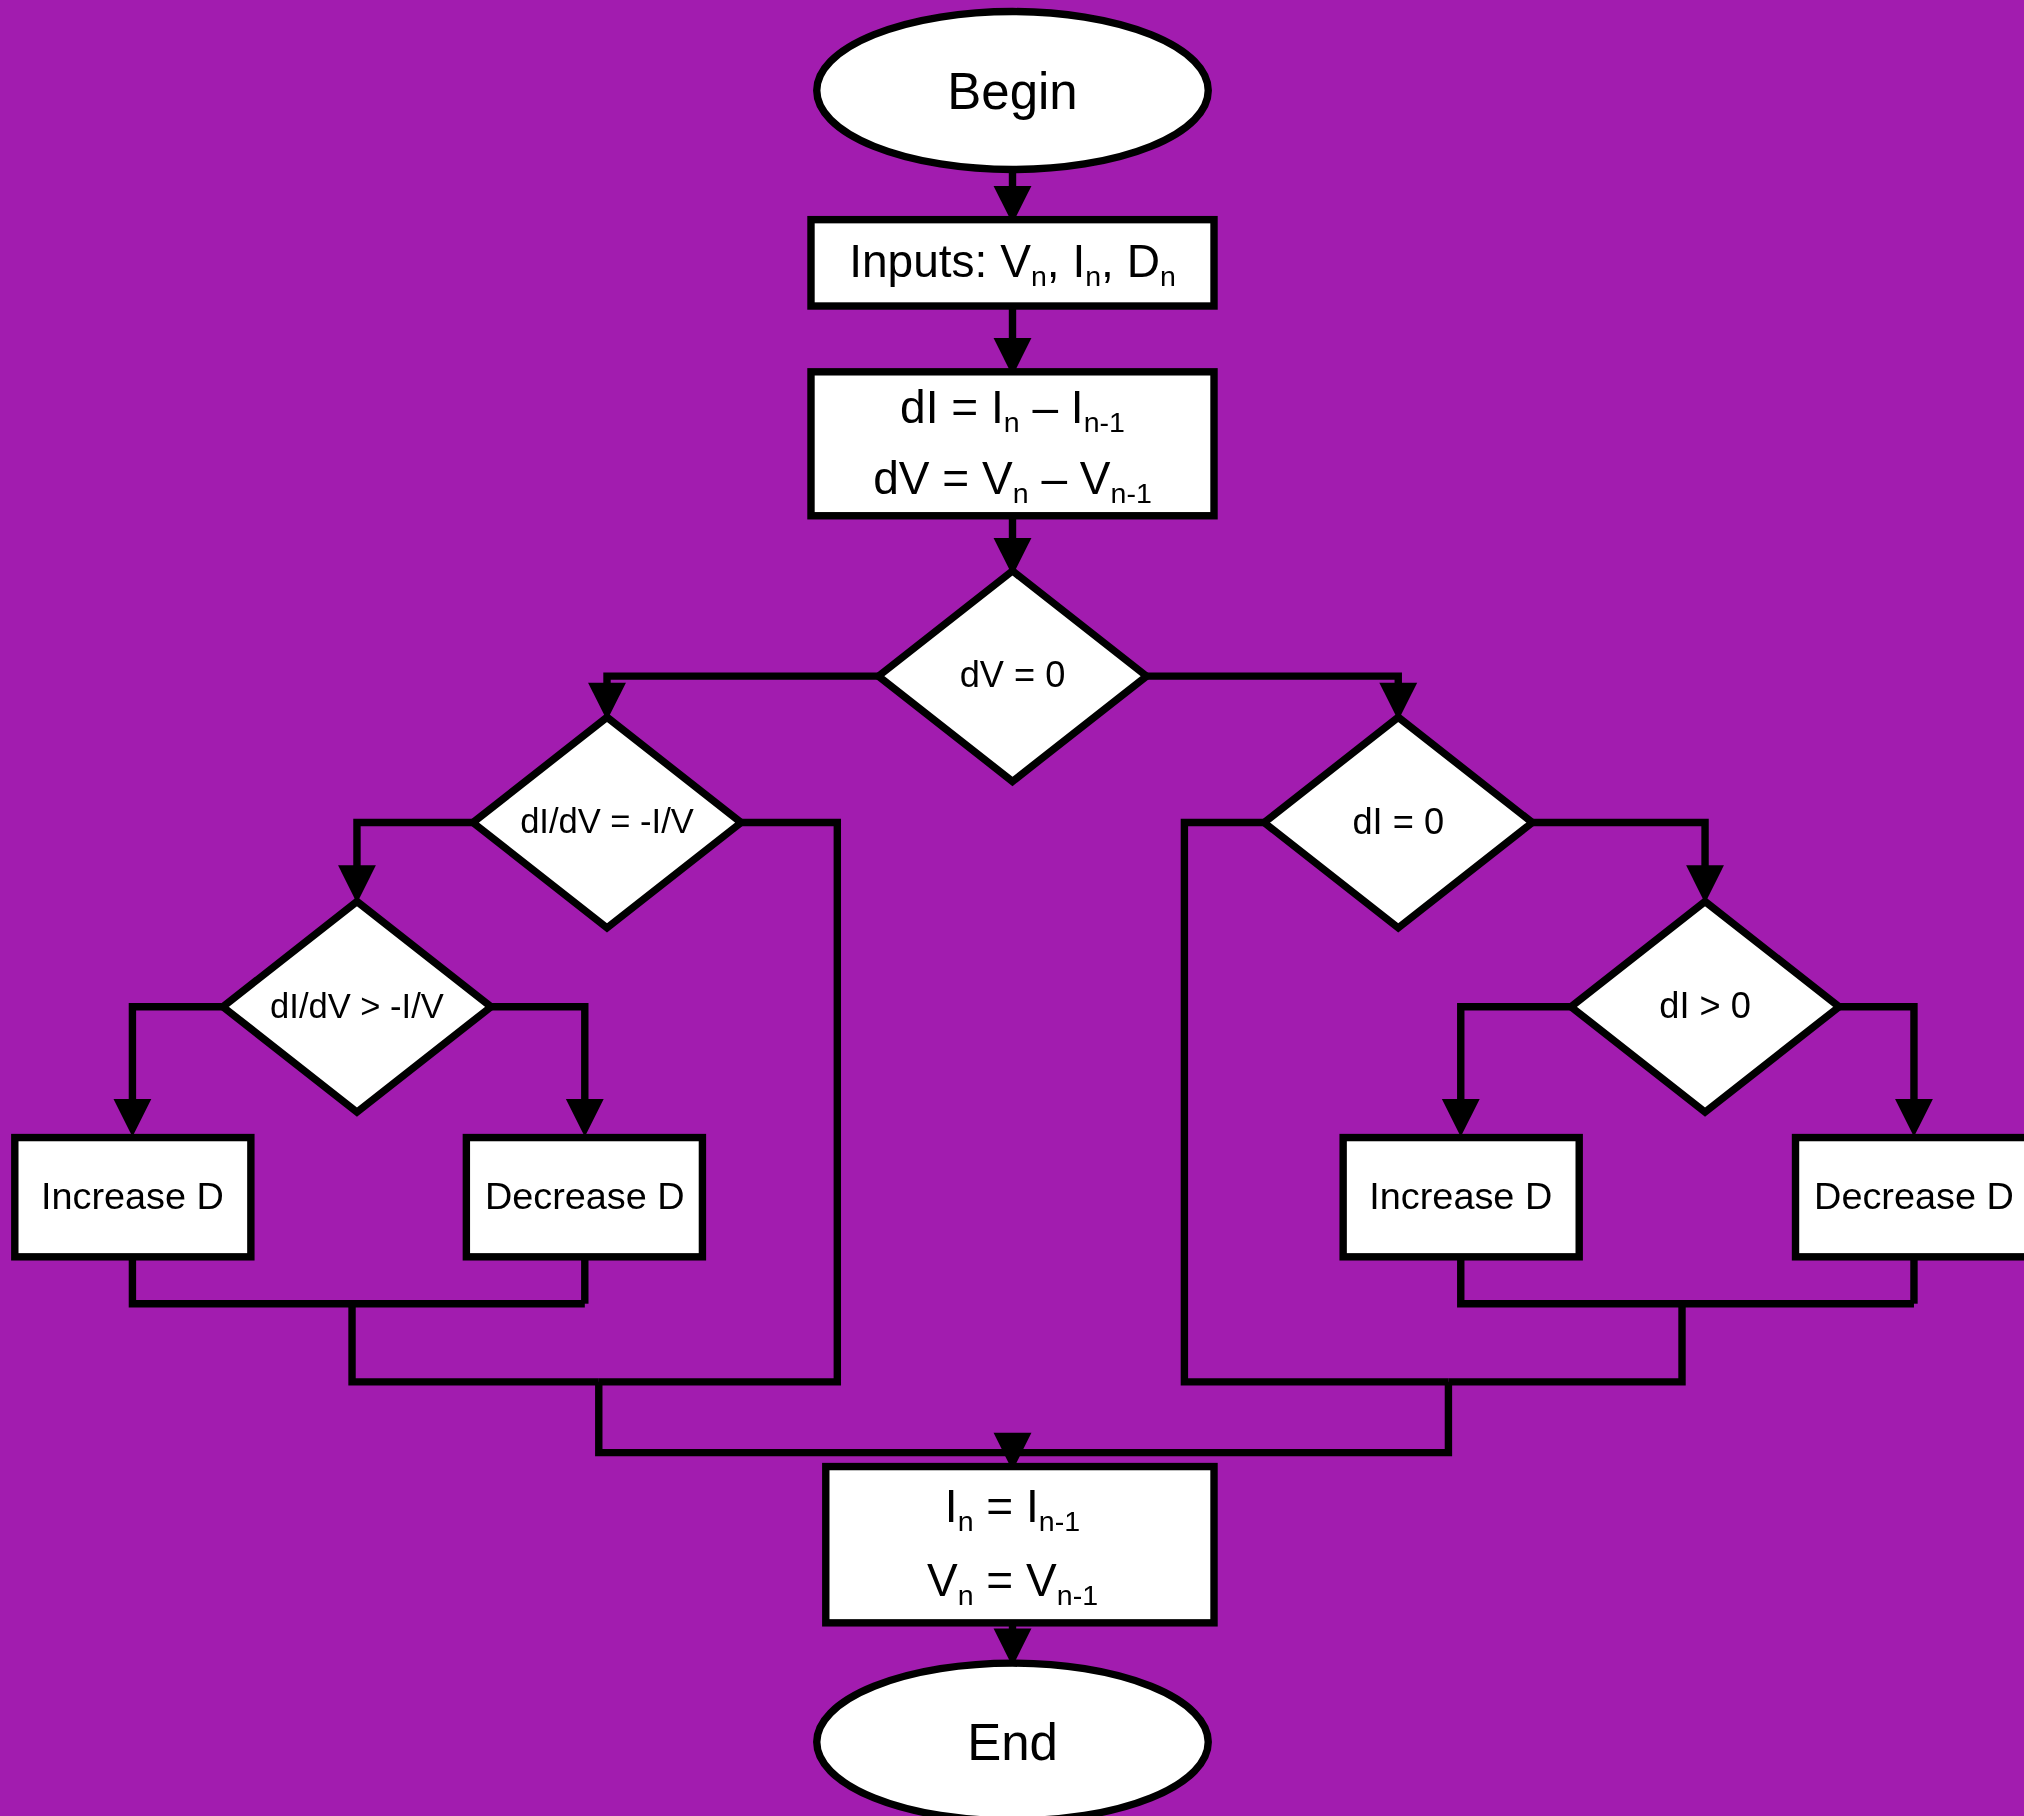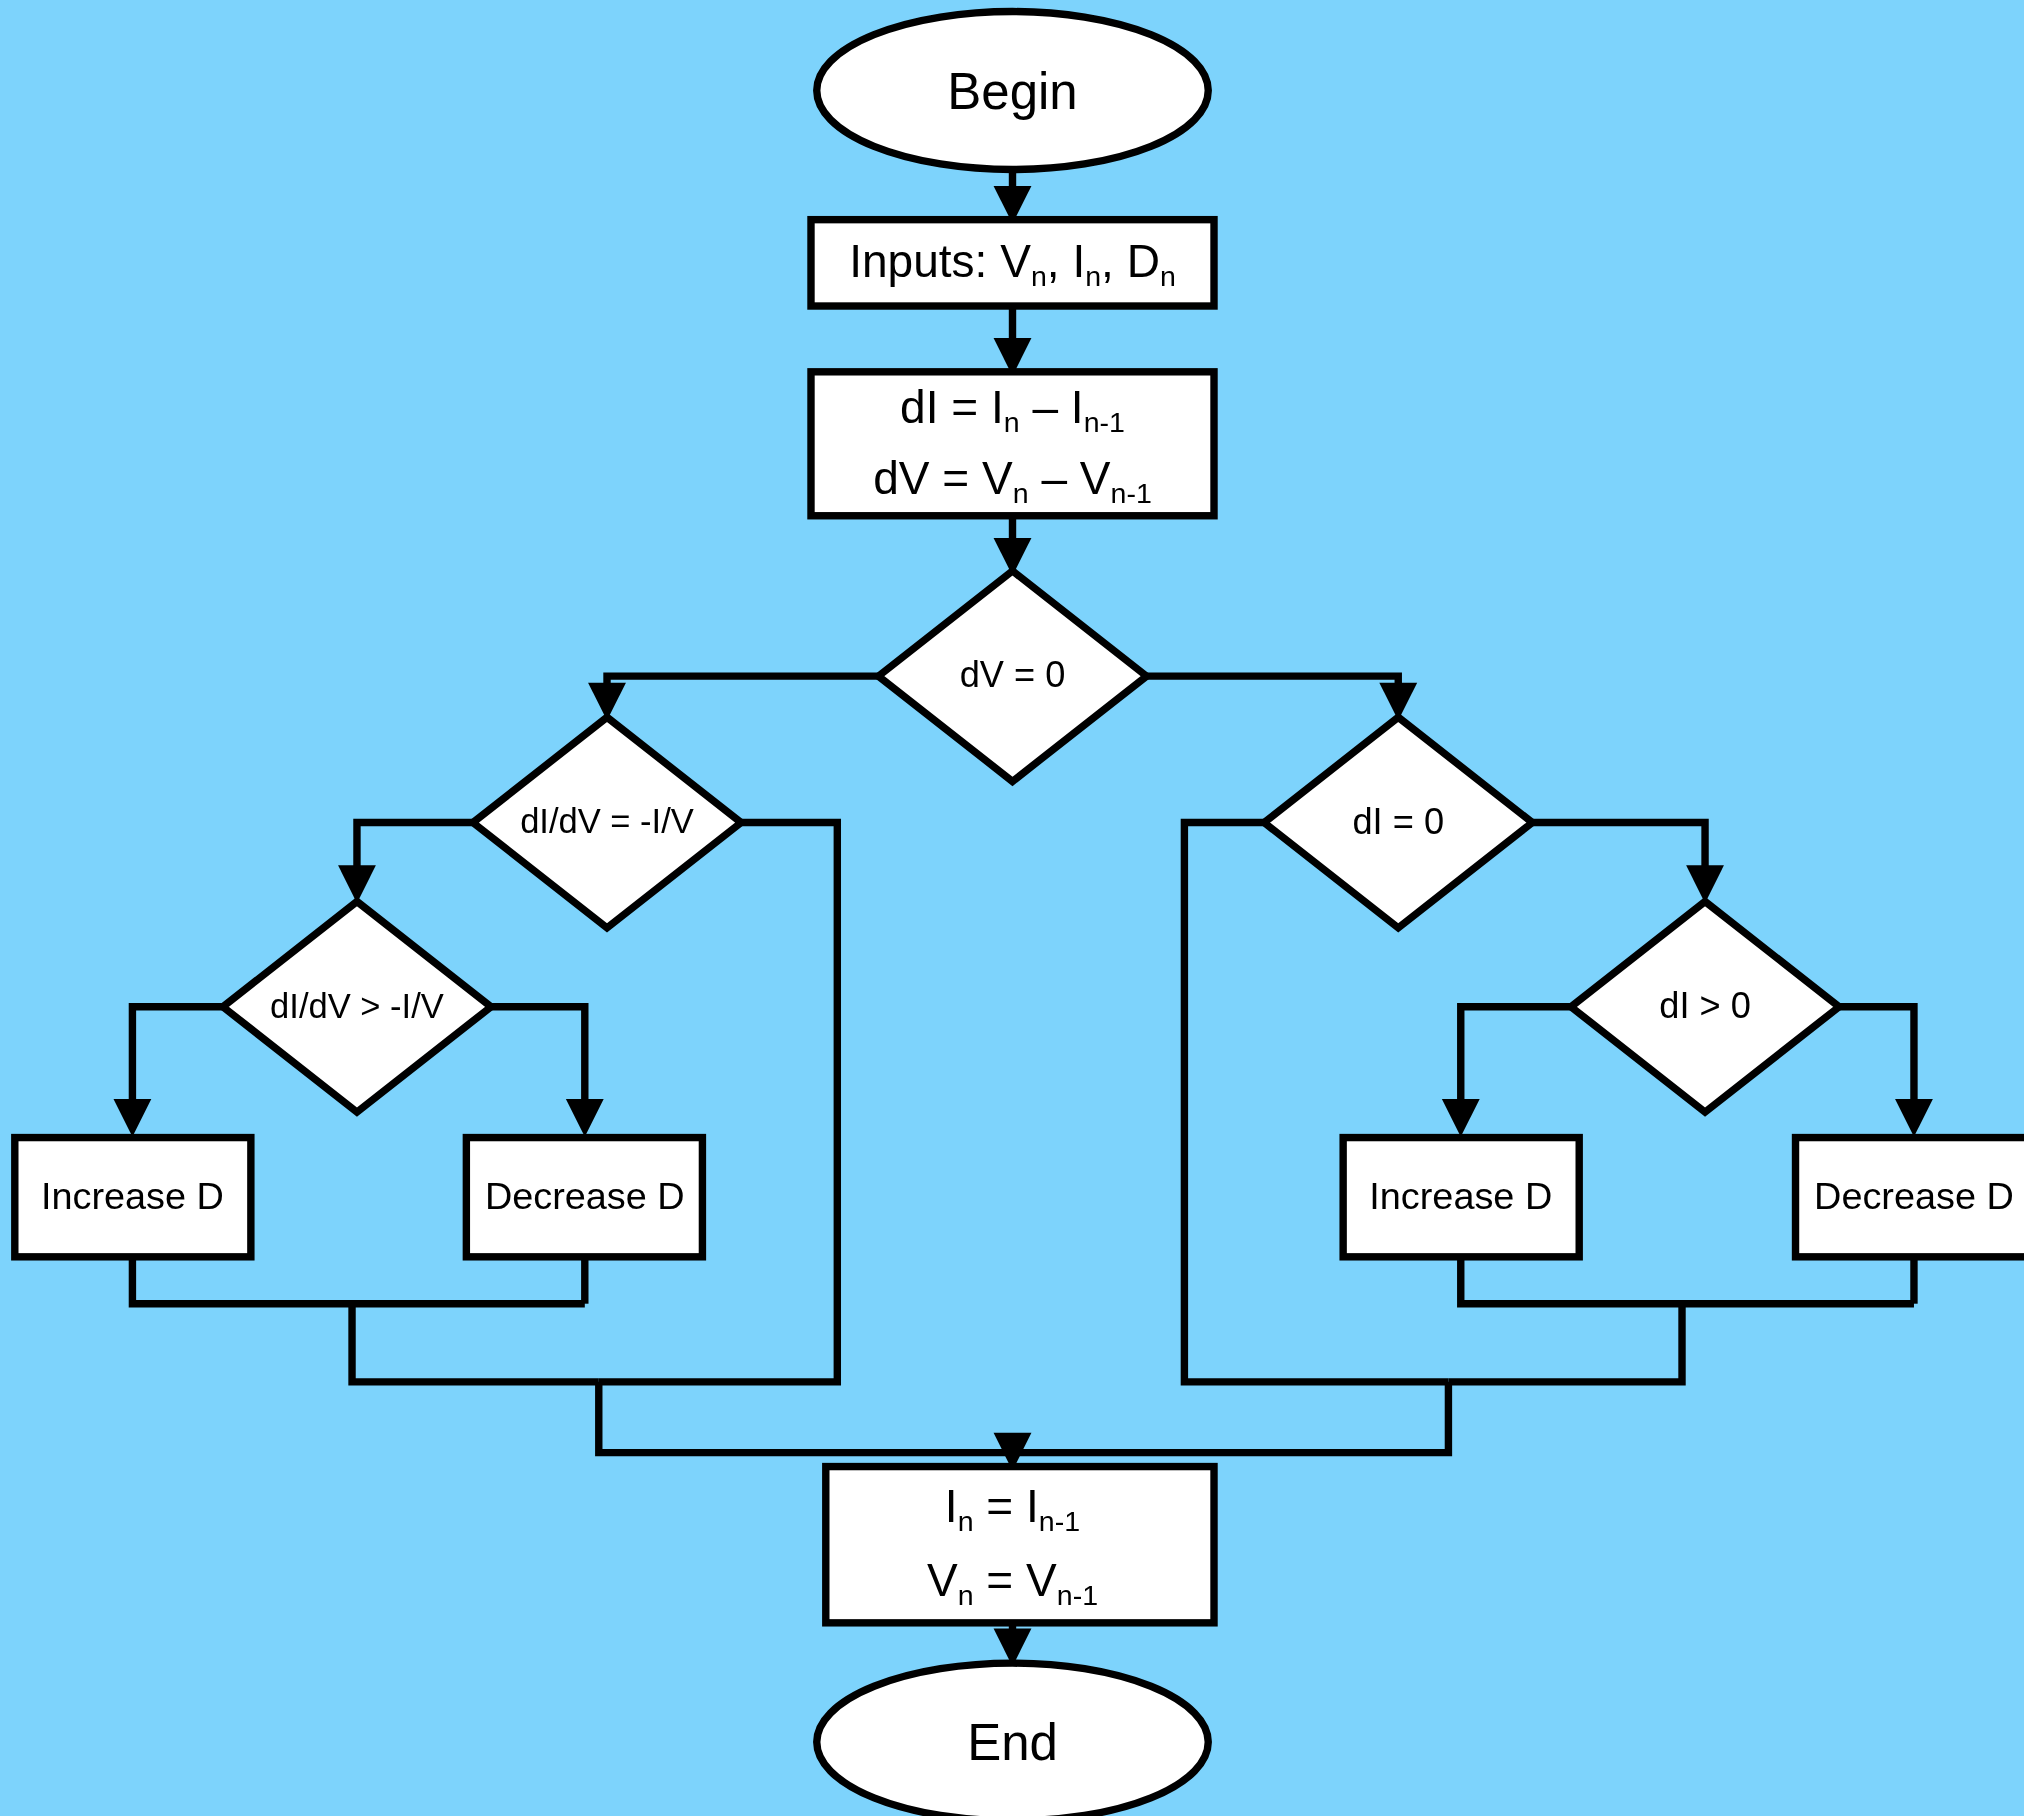--- a/index.html
+++ b/index.html
@@ -11,21 +11,21 @@
   body {
     width: 2025px;
     height: 1817px;
     overflow: hidden;
     font-family: "Liberation Sans", sans-serif;
   }
   #flowchart-root {
     position: relative;
     width: 2025px;
     height: 1817px;
-    background: #7dd3fc;
+    background: #a21caf;
   }
   svg#flow-svg {
     display: block;
     width: 2025px;
     height: 1817px;
   }
   .shape-outline {
     fill: #ffffff;
     stroke: #000000;
     stroke-width: 9;

